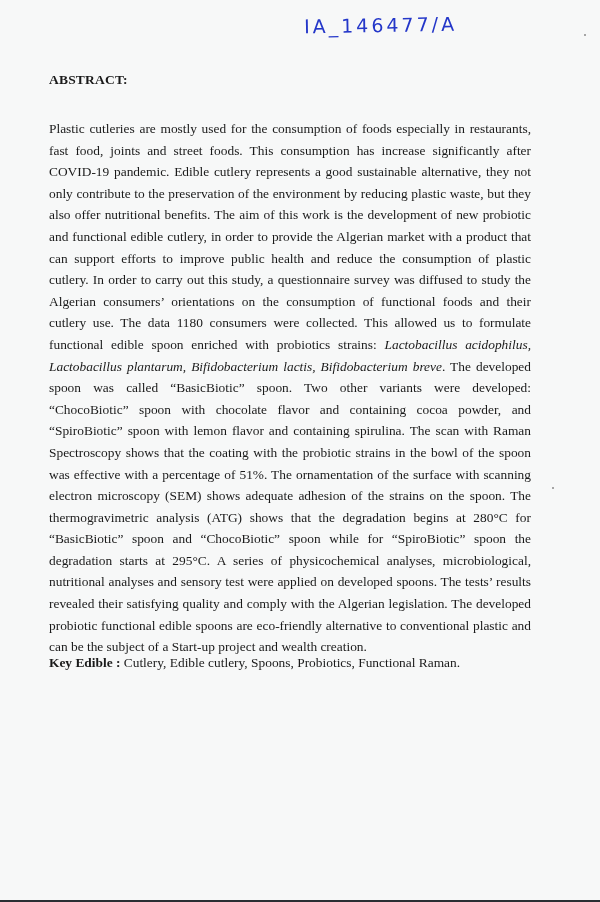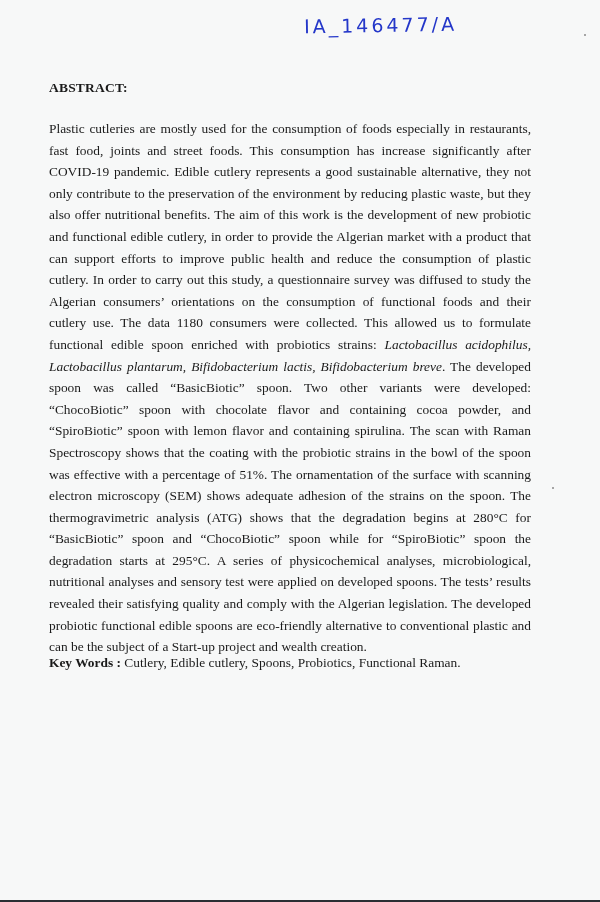--- a/index.html
+++ b/index.html
@@ -29,21 +29,21 @@
     .speck {
       position: absolute;
       width: 2px;
       height: 2px;
       background: #8a8a8a;
       border-radius: 50%;
     }
     .heading {
       position: absolute;
       left: 49px;
-      top: 80px;
+      top: 72px;
       font-size: 13.5px;
       font-weight: bold;
       letter-spacing: 0.2px;
     }
     .abstract {
       position: absolute;
       left: 49px;
       top: 118px;
       width: 482px;
       font-size: 13.4px;
@@ -83,17 +83,17 @@
   <div class="speck" style="left:584px; top:34px;"></div>
   <div class="speck" style="left:552px; top:487px;"></div>
 
   <div class="heading">ABSTRACT:</div>
 
   <div class="abstract">
     <p><span>Plastic cutleries are mostly used for the consumption of foods especially in restaurants, fast food, joints and street foods. This consumption has increase significantly after COVID-19 pandemic. Edible cutlery represents a good sustainable alternative, they not only contribute to the preservation of the environment by reducing plastic waste, but they also offer nutritional benefits. The aim of this work is the development of new probiotic and functional edible cutlery, in order to provide the Algerian market with a product that can support efforts to improve public health and reduce the consumption of plastic cutlery. In order to carry out this study, a questionnaire survey was diffused to study the Algerian consumers’ orientations on the consumption of functional foods and their cutlery use. The data 1180 consumers were collected. This allowed us to formulate functional edible spoon enriched with probiotics strains: </span><i>Lactobacillus acidophilus, Lactobacillus plantarum, Bifidobacterium lactis, Bifidobacterium breve</i><span>. The developed spoon was called “BasicBiotic” spoon. Two other variants were developed: “ChocoBiotic” spoon with chocolate flavor and containing cocoa powder, and “SpiroBiotic” spoon with lemon flavor and containing spirulina. The scan with Raman Spectroscopy shows that the coating with the probiotic strains in the bowl of the spoon was effective with a percentage of 51%. The ornamentation of the surface with scanning electron microscopy (SEM) shows adequate adhesion of the strains on the spoon. The thermogravimetric analysis (ATG) shows that the degradation begins at 280°C for “BasicBiotic” spoon and “ChocoBiotic” spoon while for “SpiroBiotic” spoon the degradation starts at 295°C. A series of physicochemical analyses, microbiological, nutritional analyses and sensory test were applied on developed spoons. The tests’ results revealed their satisfying quality and comply with the Algerian legislation. The developed probiotic functional edible spoons are eco-friendly alternative to conventional plastic and can be the subject of a Start-up project and wealth creation.</span></p>
   </div>
 
   <div class="keywords">
-    <b>Key Words :</b><span> Cutlery, Edible cutlery, Spoons, Probiotics, Functional Raman.</span>
+    <b>Key Edible :</b><span> Cutlery, Edible cutlery, Spoons, Probiotics, Functional Raman.</span>
   </div>
 
   <div class="bottom-bar"></div>
 </div>
 
 </body></html>

